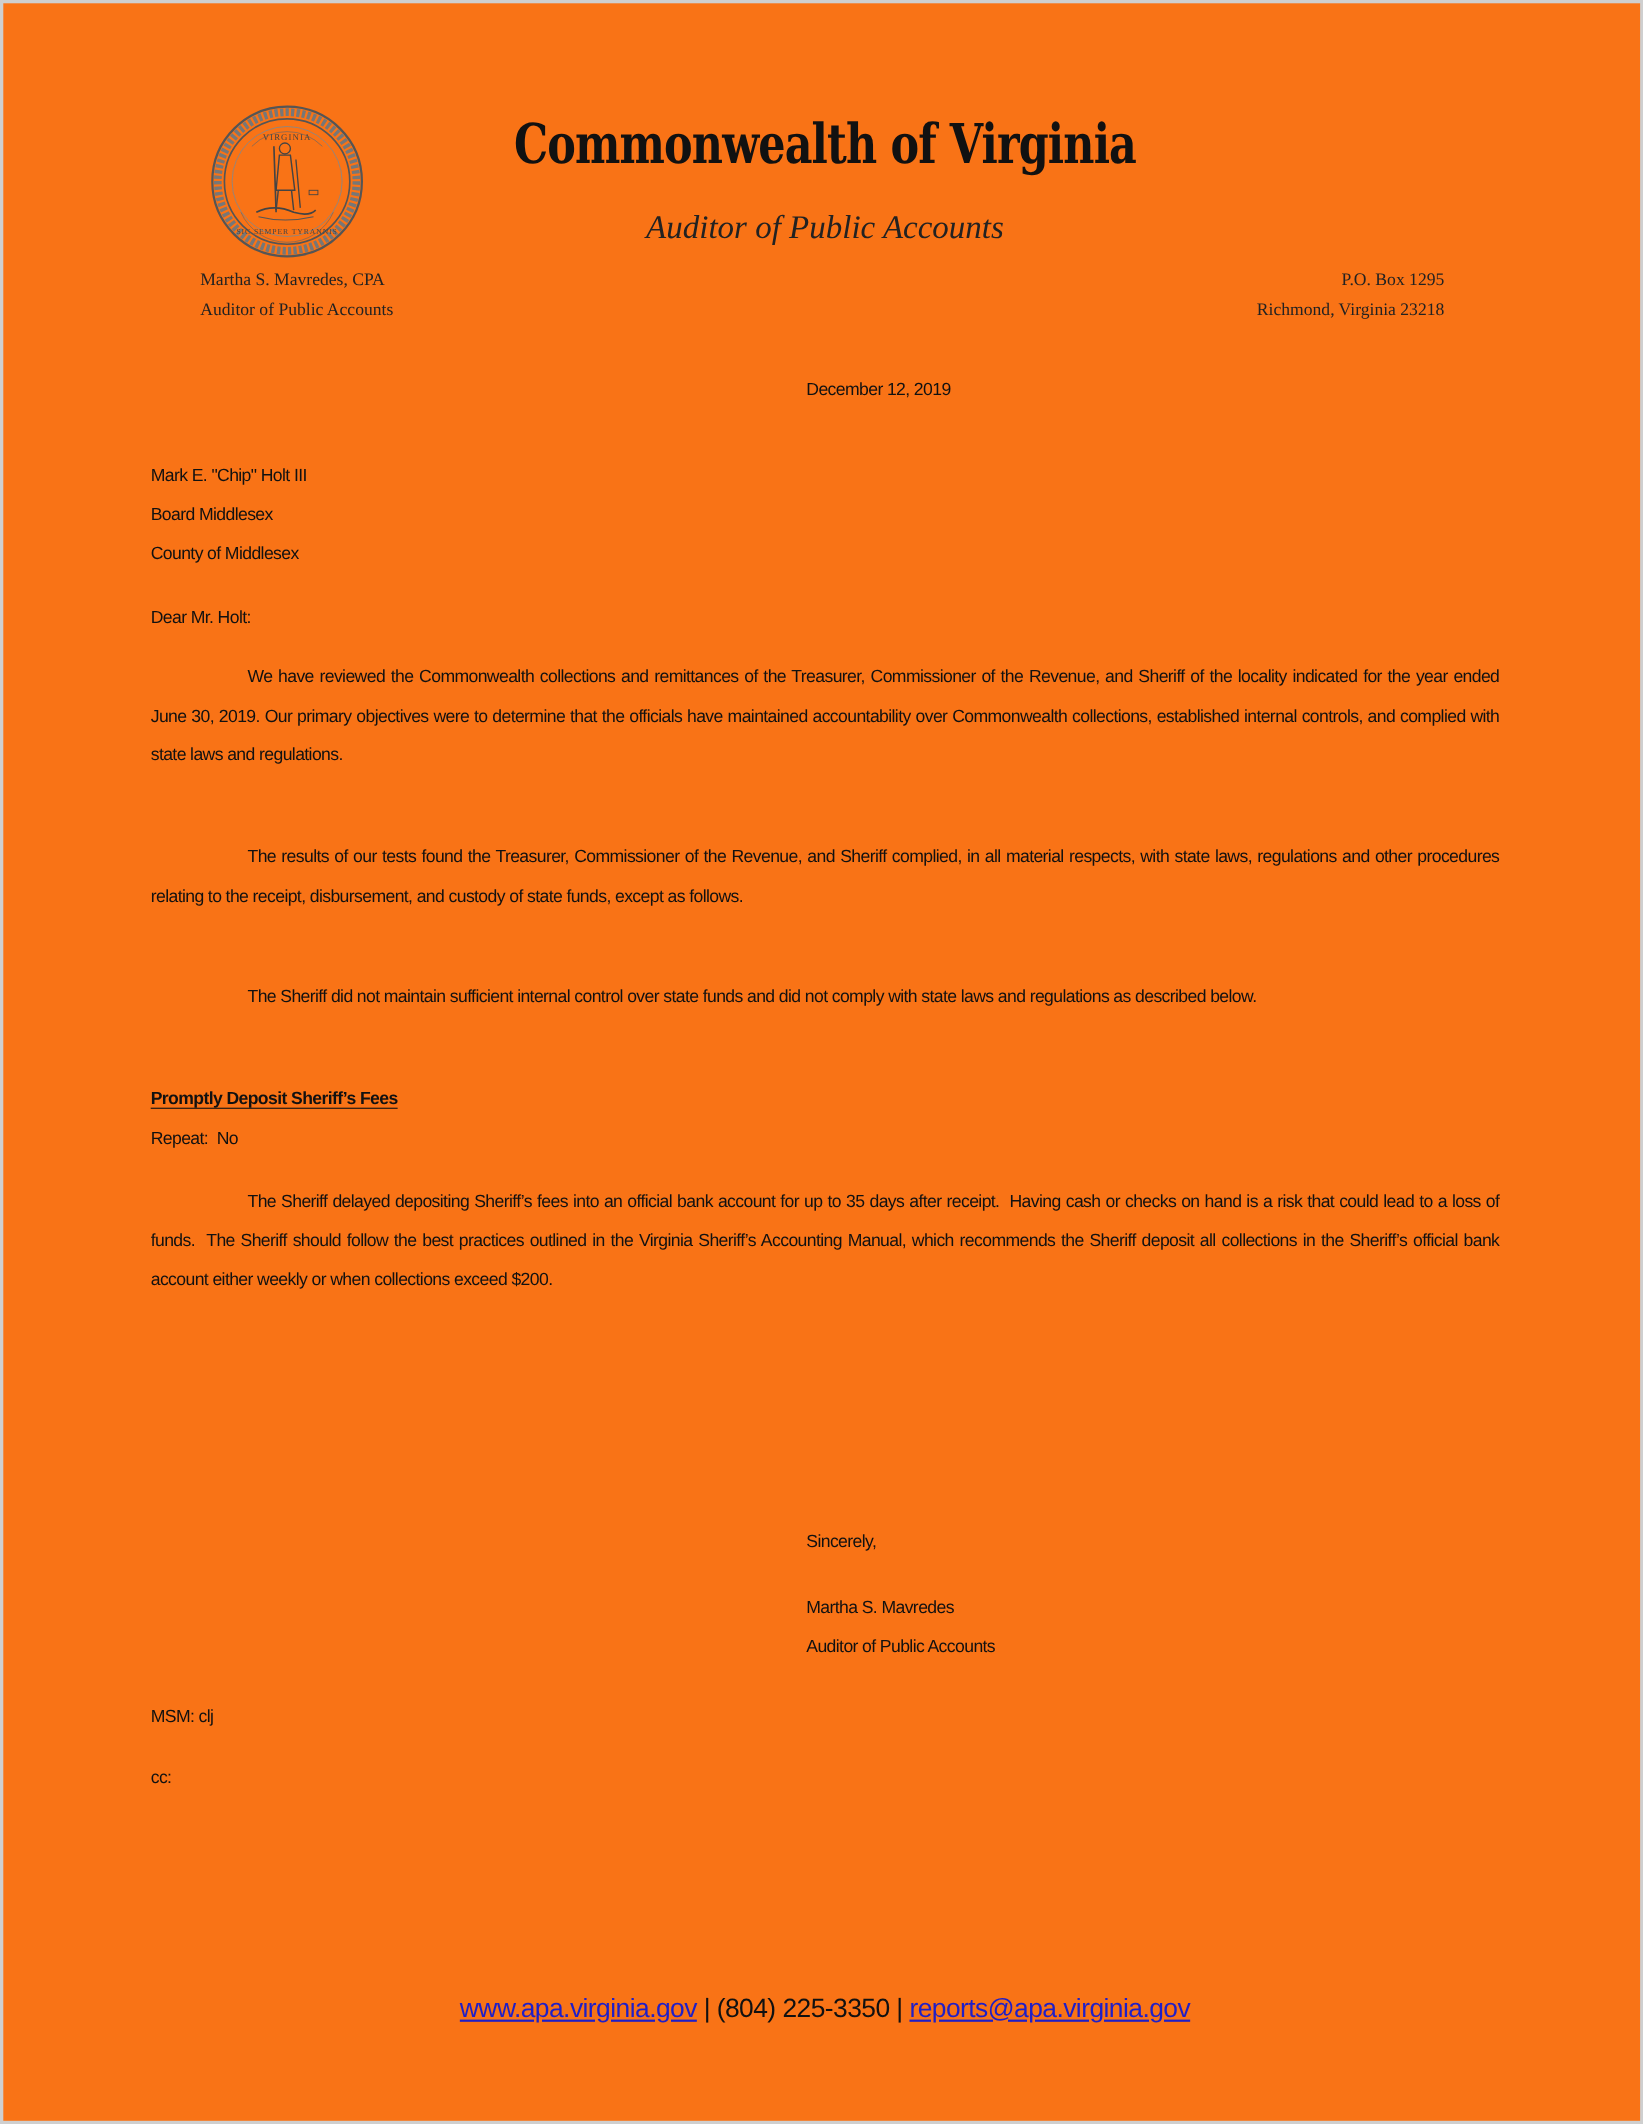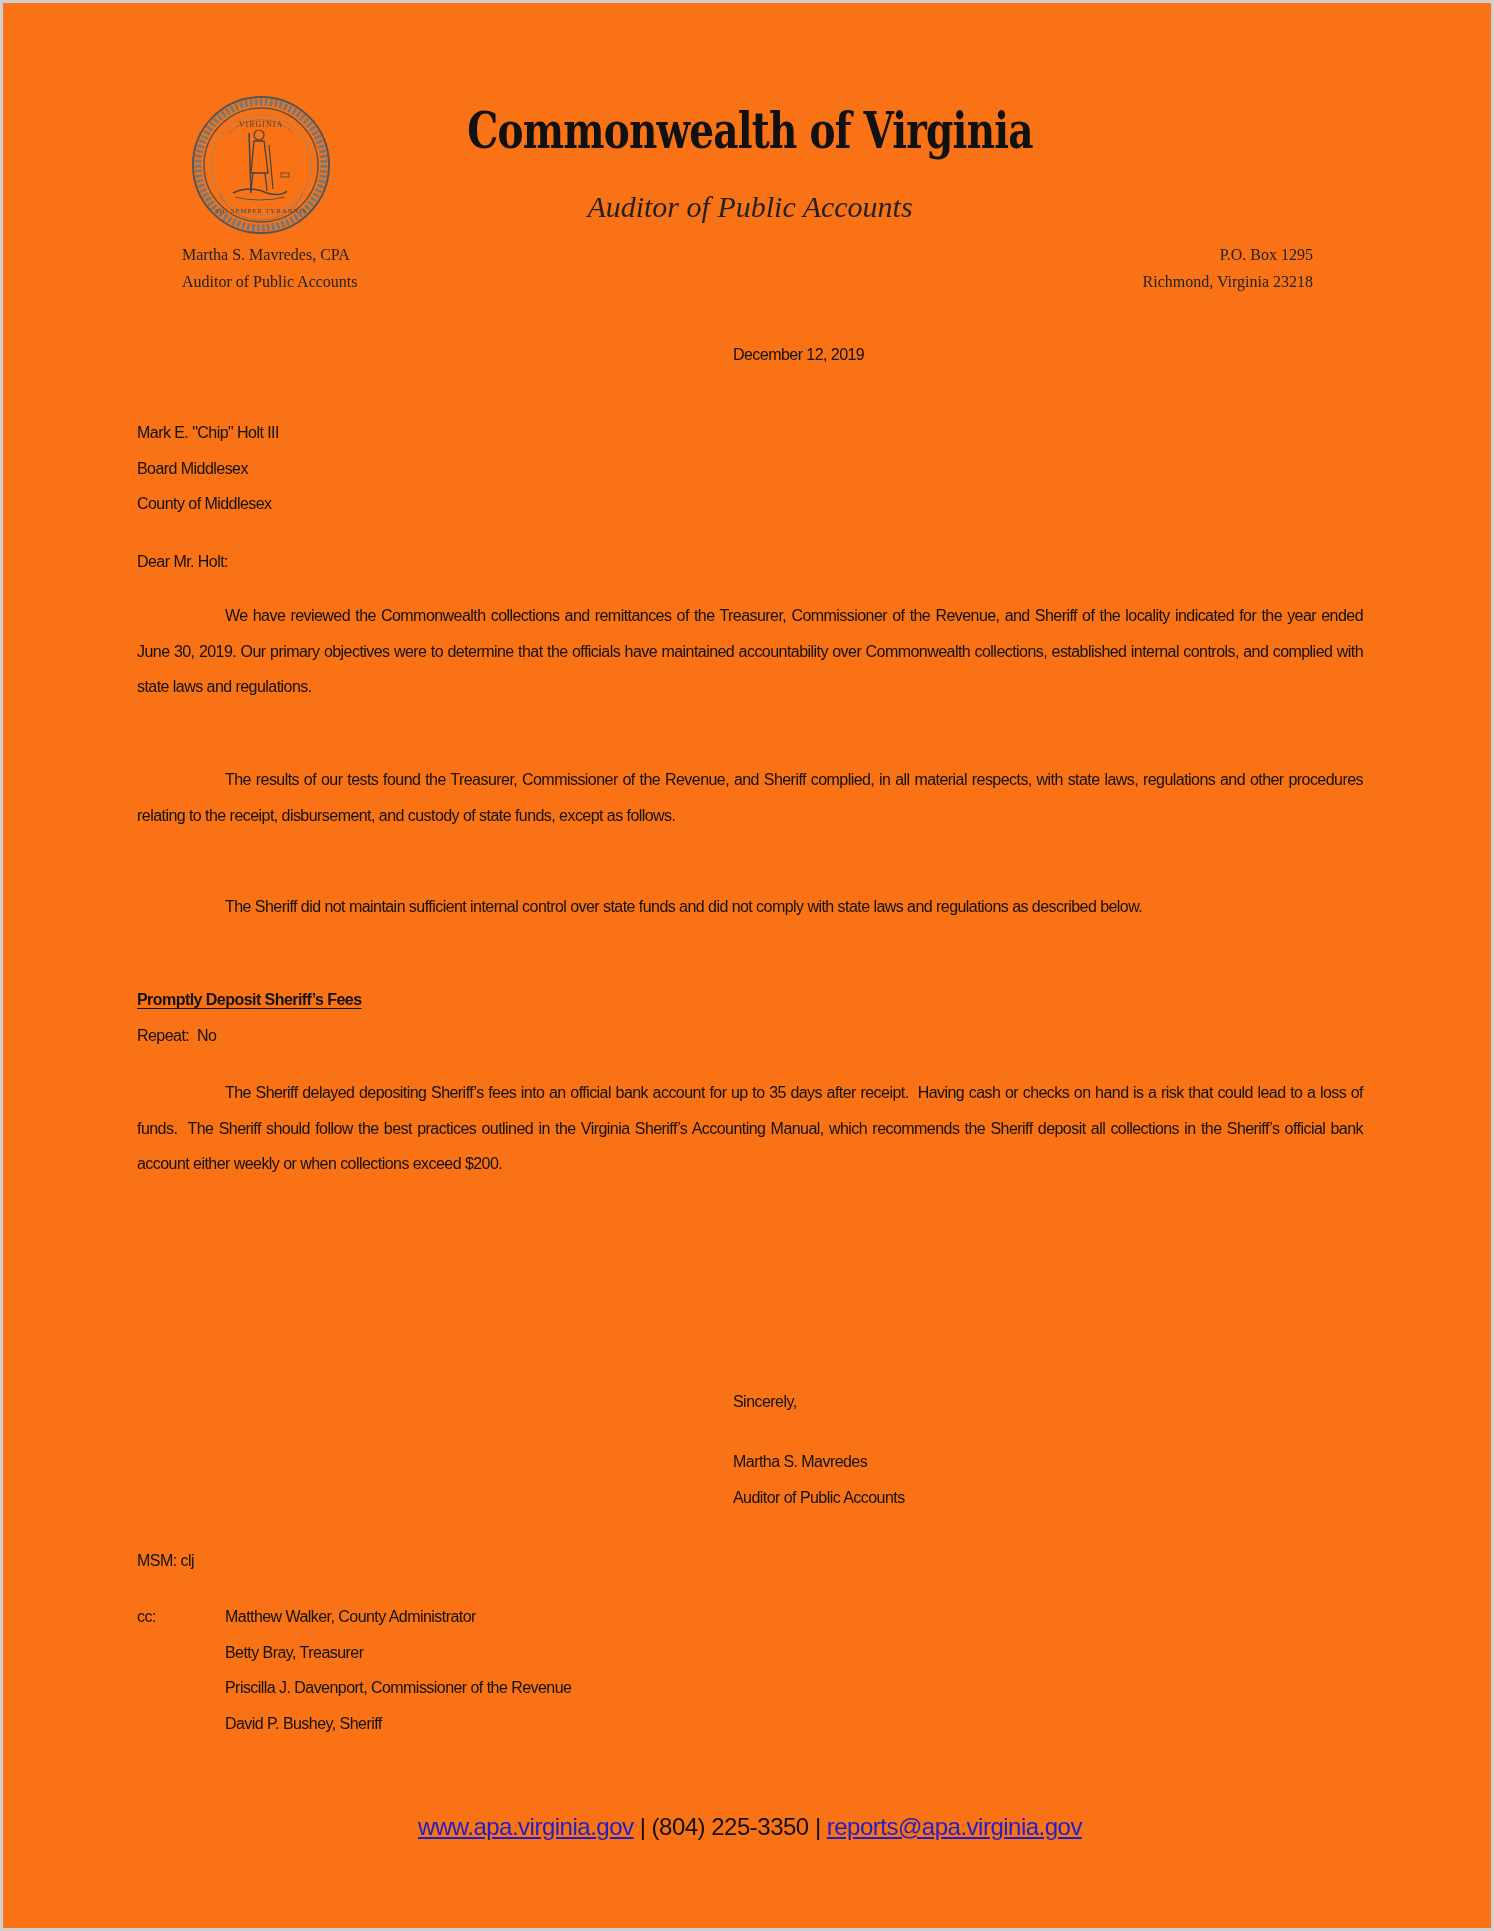--- a/index.html
+++ b/index.html
@@ -119,26 +119,20 @@
 
   <div class="closing body-text abs">Sincerely,</div>
   <div class="signer body-text">
     <span class="line">Martha S. Mavredes</span>
     <span class="line">Auditor of Public Accounts</span>
   </div>
 
   <div class="initials body-text abs">MSM: clj</div>
 
   <div class="cc-label body-text abs">cc:</div>
-  <div class="cc-list body-text">
-    <span class="line">Matthew Walker, County Administrator</span>
-    <span class="line">Betty Bray, Treasurer</span>
-    <span class="line">Priscilla J. Davenport, Commissioner of the Revenue</span>
-    <span class="line">David P. Bushey, Sheriff</span>
-  </div>
 
   <div class="footer">
     <a href="#">www.apa.virginia.gov</a>
     <span>|</span>
     <span>(804) 225-3350</span>
     <span>|</span>
     <a href="#">reports@apa.virginia.gov</a>
   </div>
 </div>
 

